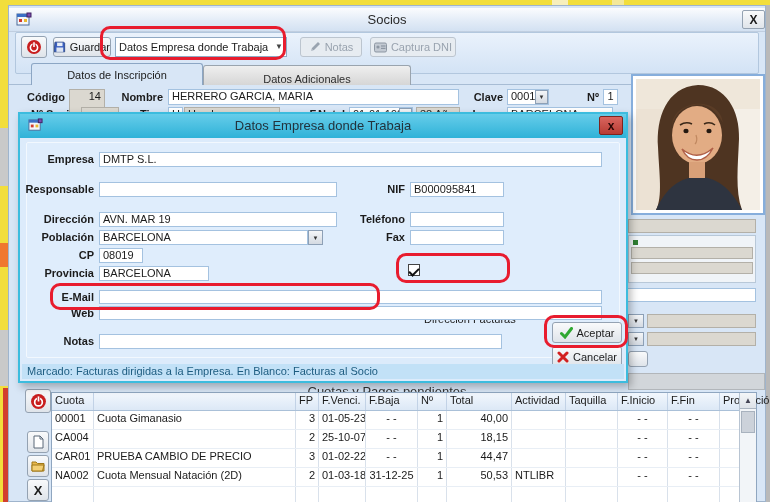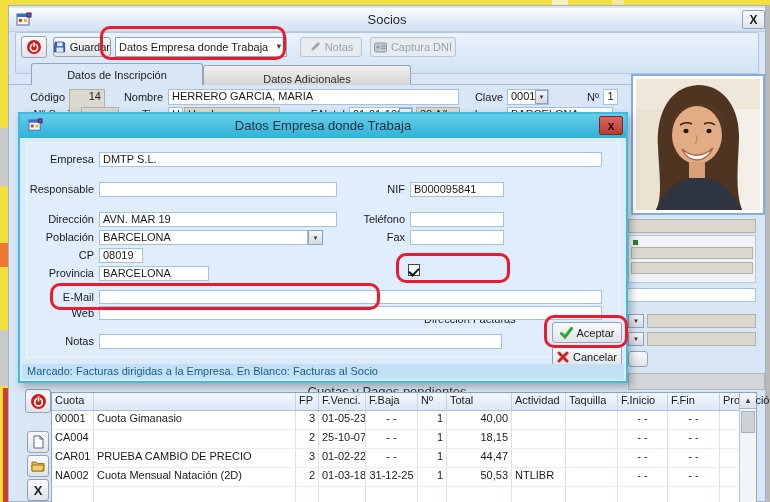--- a/index.html
+++ b/index.html
@@ -1,19 +1,19 @@
 <!DOCTYPE html>
 <html><head>
 <meta charset="utf-8">
 <style>
   html,body{margin:0;padding:0;}
   .screen{position:relative;width:770px;height:502px;background:#eaeaea;overflow:hidden;
           font-family:"Liberation Sans",sans-serif;font-size:11px;color:#1b1b1b;}
   .abs{position:absolute;box-sizing:border-box;}
-  .lbl{font-size:11px;color:#1b1b1b;text-align:right;white-space:nowrap;}
+  .lbl{font-size:11px;color:#1b1b1b;text-align:right;white-space:nowrap;font-weight:bold;}
   .fld{background:#fff;border:1px solid #a4c2e0;font-size:11px;color:#1b1b1b;padding:0 3px;
        line-height:13px;white-space:nowrap;overflow:hidden;}
   .gfld{background:#dbd8d0;border:1px solid #b3b0a8;font-size:11px;padding:0 3px;line-height:13px;
         white-space:nowrap;overflow:hidden;}
   .btn{display:flex;align-items:center;justify-content:center;gap:4px;
        background:linear-gradient(#f9fafb,#dfe4ea);border:1px solid #94a2b2;border-radius:3px;
        font-size:11px;color:#1b1b1b;cursor:pointer;}
   .btn.disabled{background:#e7ecf1;border-color:#bcc5cf;color:#99a3af;}
   .ddbtn{display:flex;align-items:center;justify-content:center;
          background:linear-gradient(#f4f6f8,#d4dae2);border:1px solid #8da0b6;

